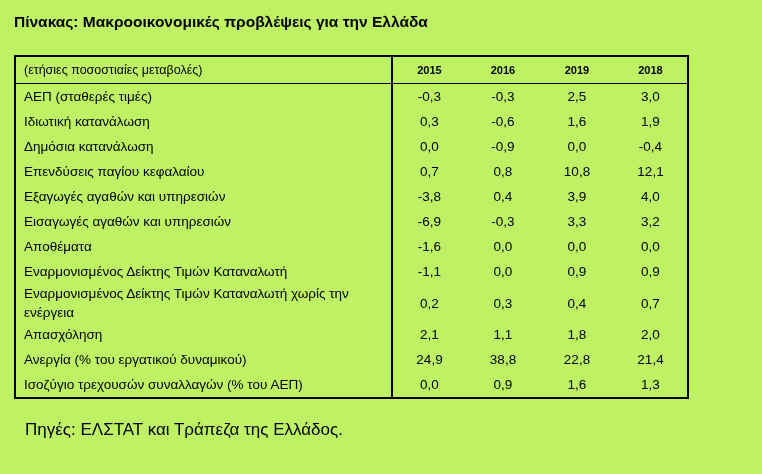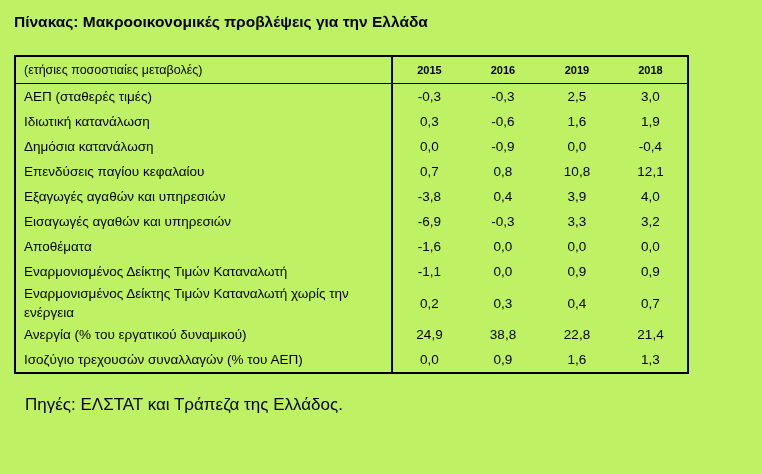--- a/index.html
+++ b/index.html
@@ -157,20 +157,27 @@
           <td class="num">0,9</td>
         </tr>
         <tr>
           <td class="label">Εναρμονισμένος Δείκτης Τιμών Καταναλωτή  χωρίς την ενέργεια</td>
           <td class="num">0,2</td>
           <td class="num">0,3</td>
           <td class="num">0,4</td>
           <td class="num">0,7</td>
         </tr>
         <tr>
+          <td class="label">Απασχόληση</td>
+          <td class="num">2,1</td>
+          <td class="num">1,1</td>
+          <td class="num">1,8</td>
+          <td class="num">2,0</td>
+        </tr>
+        <tr>
           <td class="label">Ανεργία (% του εργατικού δυναμικού)</td>
           <td class="num">24,9</td>
           <td class="num">38,8</td>
           <td class="num">22,8</td>
           <td class="num">21,4</td>
         </tr>
         <tr>
           <td class="label">Ισοζύγιο τρεχουσών συναλλαγών (% του ΑΕΠ)</td>
           <td class="num">0,0</td>
           <td class="num">0,9</td>

